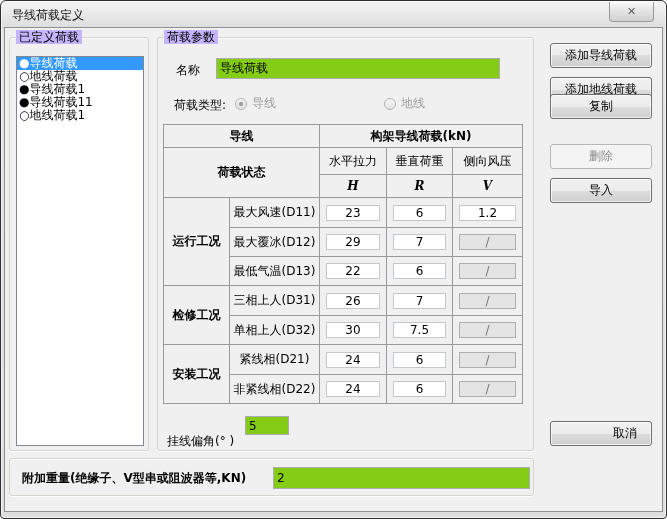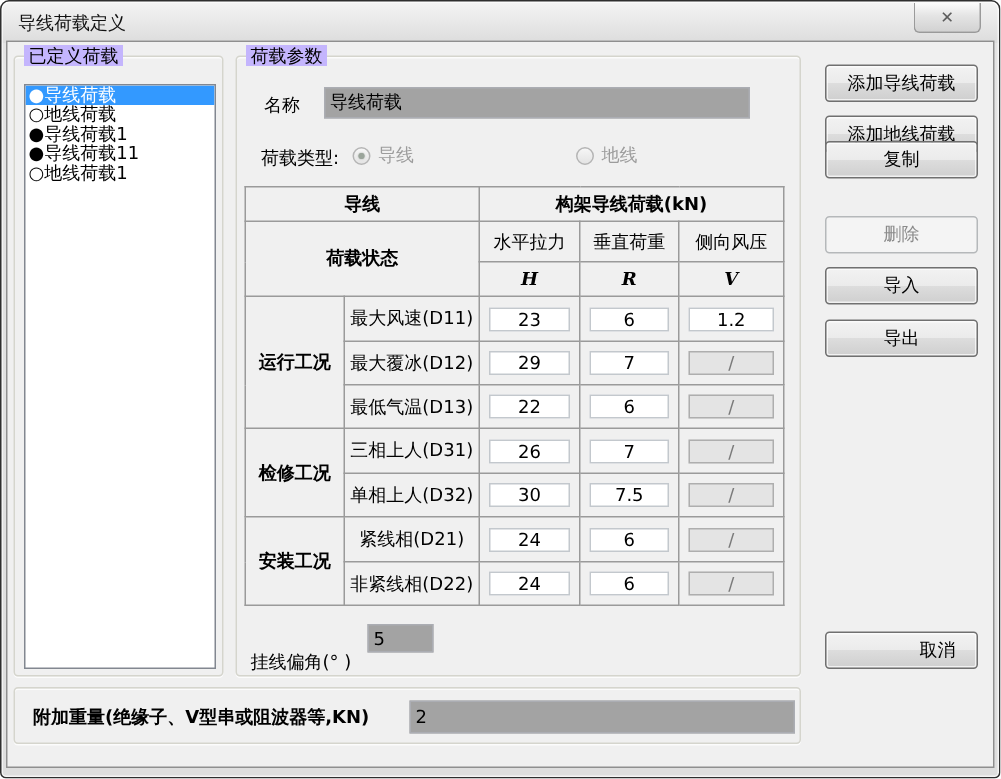--- a/index.html
+++ b/index.html
@@ -35,21 +35,21 @@
   
   .listbox{
     position:absolute;background:#fff;border:1px solid #828790;overflow:hidden;
   }
   .list-item{font-size:12px;line-height:13px;height:13px;color:#000;padding-left:2px;white-space:nowrap;cursor:default;}
   .list-item.selected{background:#3399ff;color:#fff;}
   
   .lbl{position:absolute;font-size:12px;color:#000;white-space:nowrap;}
   .lbl.dis{color:#9c9c9c;}
   .txt{
-    position:absolute;border:1px solid #abadb3;background:#a3a3a3;
+    position:absolute;border:1px solid #abadb3;background:#84cc16;
     font-size:12px;color:#000;padding:0 3px;outline:none;
   }
   .radio-row{position:absolute;display:flex;align-items:center;gap:5px;}
   .radio-circle{
     width:12px;height:12px;border-radius:50%;border:1px solid #b5b5b5;
     background:linear-gradient(#f6f6f6,#e3e3e3);position:relative;
   }
   .radio-circle.checked::after{
     content:"";position:absolute;left:3px;top:3px;width:4px;height:4px;border-radius:50%;
     background:#9aa49a;box-shadow:0 0 1px #8a948a;
@@ -242,17 +242,16 @@
     <div class="groupbox" style="left:4px;top:430px;width:525px;height:38px;">
       <span class="lbl" style="left:12px;top:11px;font-weight:bold;">附加重量(绝缘子、V型串或阻波器等,KN)</span>
       <input class="txt" style="left: 263px; top: 8px; width: 257px; height: 22px;" value="2">
     </div>
 
     <div class="btn" style="left:545px;top:15px;">添加导线荷载</div>
     <div class="btn" style="left:545px;top:49px;">添加地线荷载</div>
     <div class="btn" style="left:545px;top:66px;">复制</div>
     <div class="btn disabled" style="left:545px;top:116px;">删除</div>
     <div class="btn" style="left:545px;top:150px;">导入</div>
-    <div class="btn" style="left:545px;top:185px;">导出</div>
     <div class="btn" style="left:545px;top:393px;padding-left:48px;">取消</div>
 
   </div>
 </div>
 
 </body></html>

